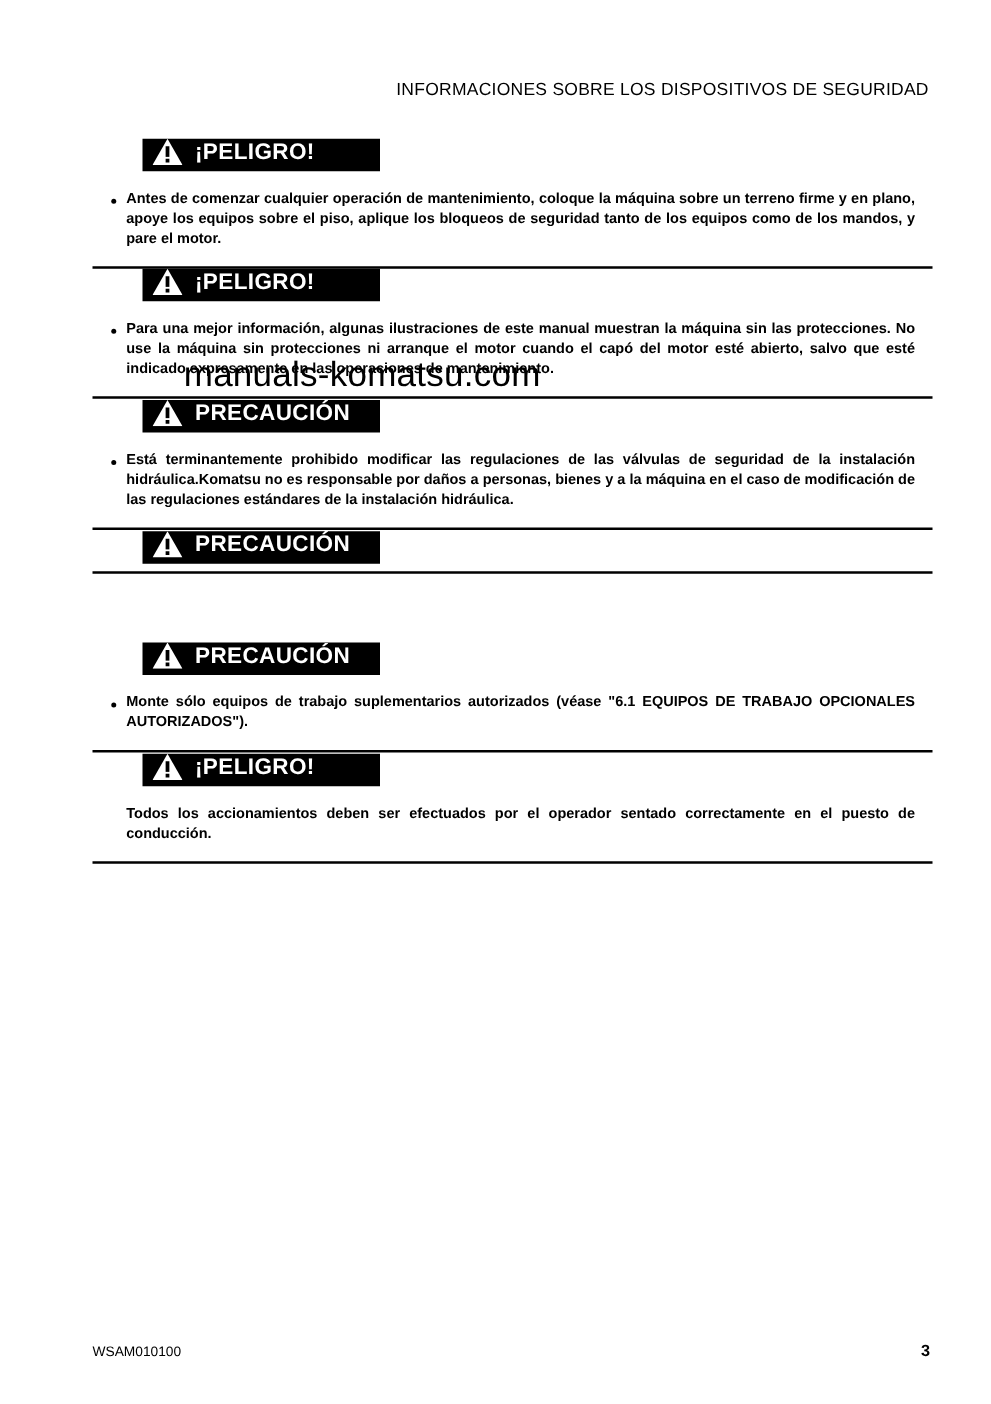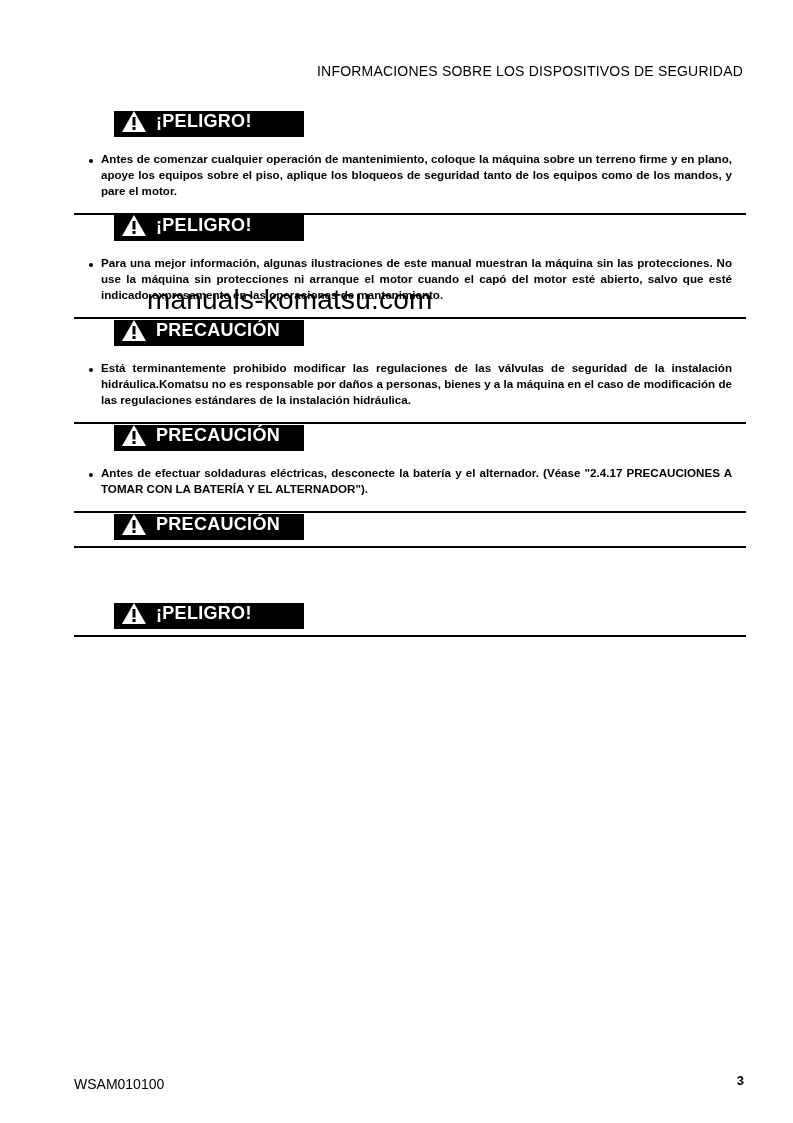--- a/index.html
+++ b/index.html
@@ -15,21 +15,21 @@
     .body-text { margin-top: 3px; font-weight: bold; font-size: 11.6px; line-height: 16px;
                  text-align: justify; }
     .body-text p { margin: 14px; }
     .bullet-line { position: relative; padding-left: 13px; }
     .bullet-line::before { content: ""; position: absolute; left: 1px; top: 8px;
                            width: 4px; height: 4px; border-radius: 50%; background: #000; }
     .cont-line { padding-left: 13px; }
     .rule { height: 2px; background: #000; margin-top: 6px; }
     .watermark { position: absolute; left: 147px; top: 284px; font-size: 28px;
                  color: #000; font-family: "Liberation Sans", sans-serif; letter-spacing: 0.2px; }
-    .footer-code { position: absolute; left: 74px; top: 1076px; font-size: 14px; }
+    .footer-code { position: absolute; left: 74px; top: 1076px; font-size: 11px; }
     .page-number { position: absolute; right: 49px; top: 1073px; font-size: 13px; font-weight: bold; }
   </style>
 </head>
 <body>
 
 <div class="running-header">INFORMACIONES SOBRE LOS DISPOSITIVOS DE SEGURIDAD</div>
 
 <div class="notice" style="top:111px;">
   <div class="badge">
     <svg viewBox="0 0 24 21">
@@ -79,46 +79,47 @@
 
 <div class="notice" style="top:425px;">
   <div class="badge">
     <svg viewBox="0 0 24 21">
         <polygon points="12,0 24,21 0,21" fill="#fff"></polygon>
         <rect x="10.5" y="6" width="3" height="8.5" fill="#000"></rect>
         <rect x="10.5" y="16" width="3" height="3" fill="#000"></rect>
       </svg>
     <span class="badge-text">PRECAUCIÓN</span>
   </div>
-  <div class="body-text">
-    <p class="bullet-line">Antes de efectuar soldaduras eléctricas, desconecte la batería y el alternador. (Véase "2.4.17 PRECAUCIONES A TOMAR CON LA BATERÍA Y EL ALTERNADOR").</p>
-  </div>
   <div class="rule"></div>
 </div>
 
 <div class="notice" style="top:514px;">
   <div class="badge">
     <svg viewBox="0 0 24 21">
         <polygon points="12,0 24,21 0,21" fill="#fff"></polygon>
         <rect x="10.5" y="6" width="3" height="8.5" fill="#000"></rect>
         <rect x="10.5" y="16" width="3" height="3" fill="#000"></rect>
       </svg>
     <span class="badge-text">PRECAUCIÓN</span>
+  </div>
+  <div class="body-text">
+    <p class="bullet-line">Monte sólo equipos de trabajo suplementarios autorizados (véase "6.1 EQUIPOS DE TRABAJO OPCIONALES AUTORIZADOS").</p>
   </div>
   <div class="rule"></div>
 </div>
 
 <div class="notice" style="top:603px;">
   <div class="badge">
     <svg viewBox="0 0 24 21">
         <polygon points="12,0 24,21 0,21" fill="#fff"></polygon>
         <rect x="10.5" y="6" width="3" height="8.5" fill="#000"></rect>
         <rect x="10.5" y="16" width="3" height="3" fill="#000"></rect>
       </svg>
     <span class="badge-text">¡PELIGRO!</span>
   </div>
   <div class="body-text">
+    <p class="cont-line">Todos los accionamientos deben ser efectuados por el operador sentado correctamente en el puesto de conducción.</p>
   </div>
   <div class="rule"></div>
 </div>
 
 <div class="footer-code">WSAM010100</div>
 <div class="page-number">3</div>
 
 </body></html>

